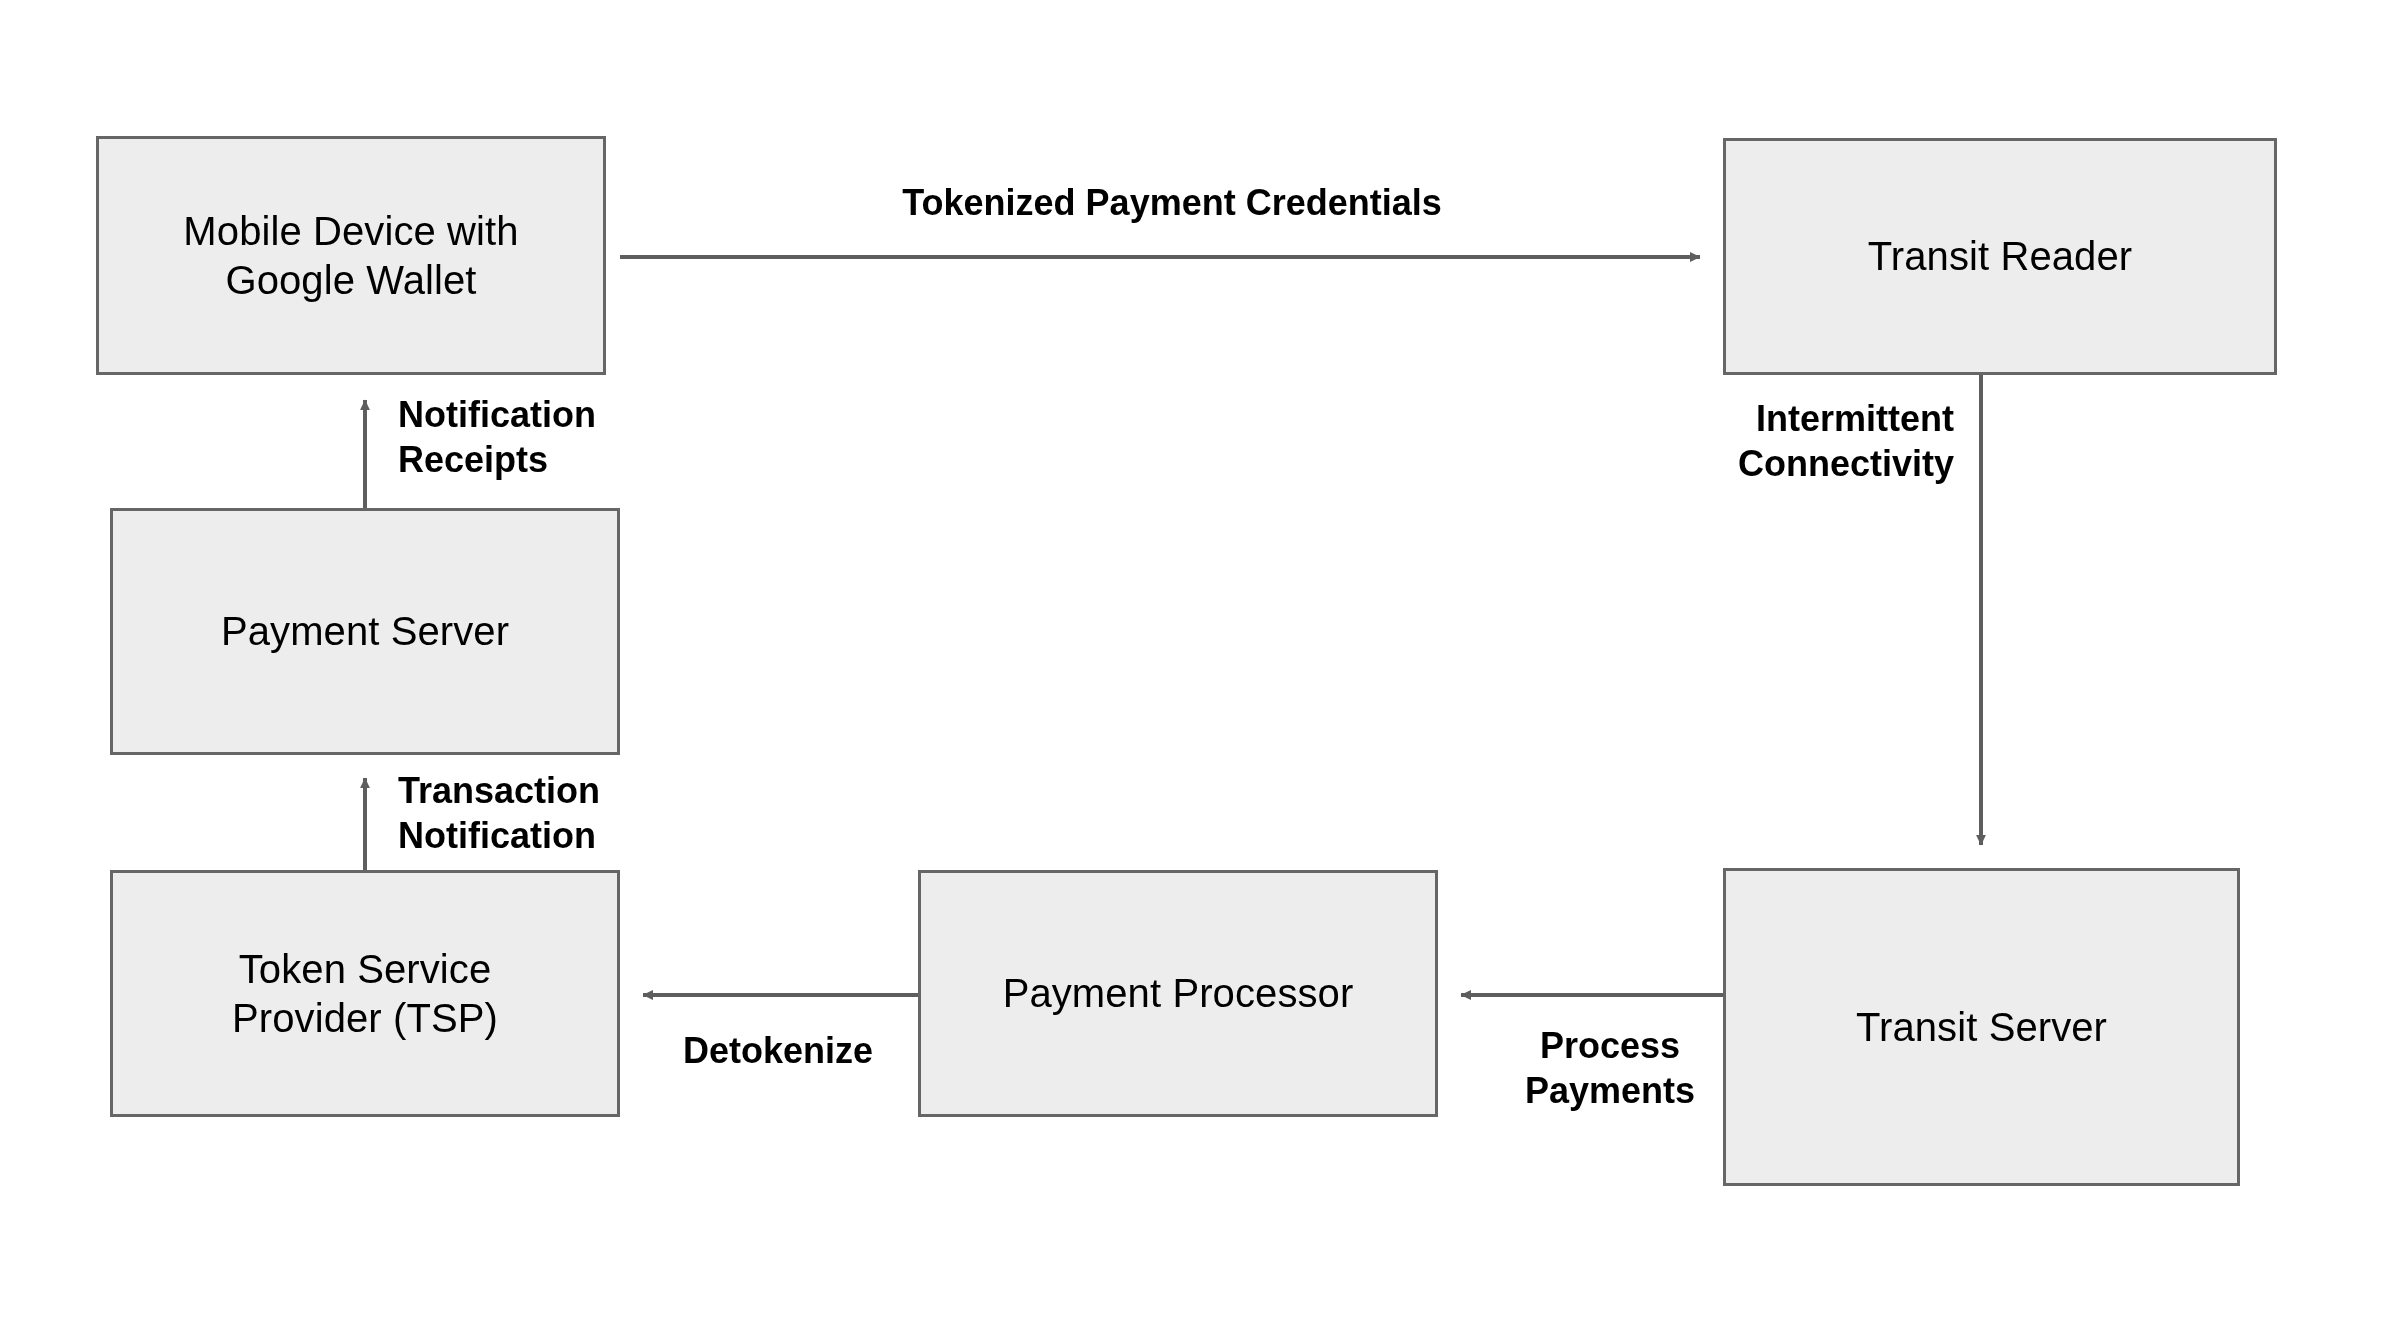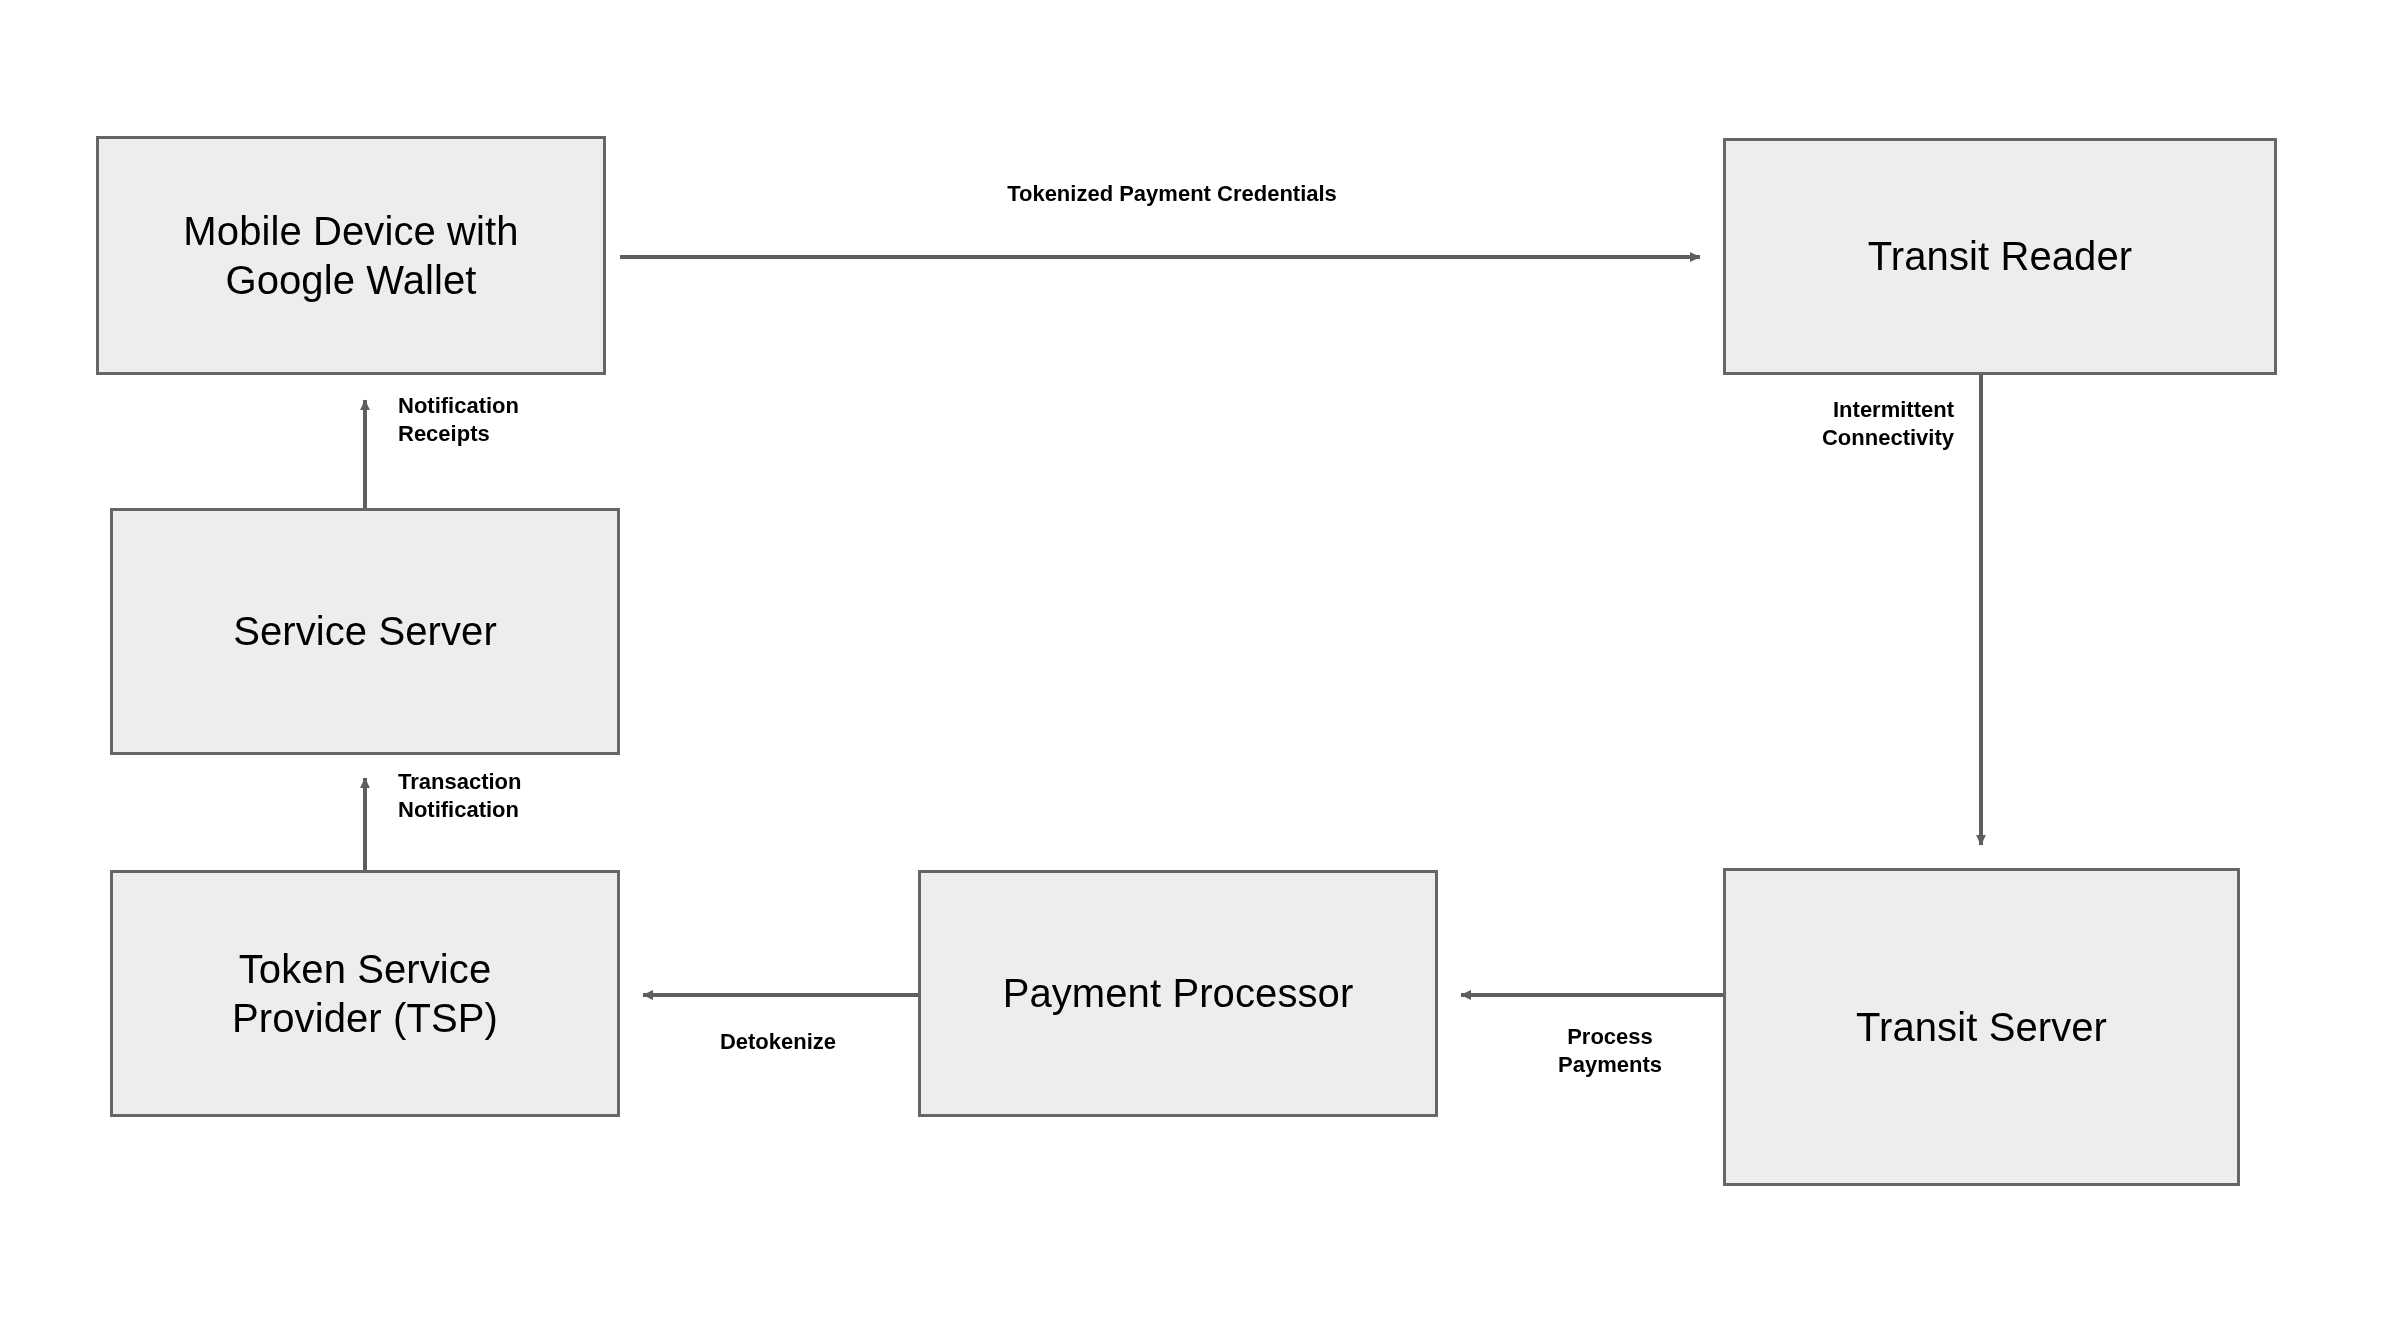--- a/index.html
+++ b/index.html
@@ -40,21 +40,21 @@
     font-size: 40px;
     font-weight: 400;
     color: #000000;
     line-height: 1.22;
     letter-spacing: 0.1px;
     white-space: pre-line;
     padding: 0 12px;
   }
   .edge-label {
     position: absolute;
-    font-size: 22px;
+    font-size: 36px;
     font-weight: 700;
     color: #000000;
     line-height: 1.25;
     white-space: pre-line;
     z-index: 3;
   }
   .el-center { text-align: center; transform: translateX(-50%); }
   .el-left   { text-align: left; }
 </style>
 </head>
@@ -93,21 +93,21 @@
       <line x1="365" y1="508" x2="365" y2="400" stroke="#5e5e5e" stroke-width="4" marker-end="url(#arrow-r)"></line>
     </g>
   </svg>
 
   <div class="node" style="left:96px; top:136px; width:510px; height:239px;">
     <div class="node-label">Mobile Device with
 Google Wallet</div>
   </div>
 
   <div class="node" style="left:110px; top:508px; width:510px; height:247px;">
-    <div class="node-label">Service Server</div>
+    <div class="node-label">Payment Server</div>
   </div>
 
   <div class="node" style="left:110px; top:870px; width:510px; height:247px;text-align:center;">
     <div class="node-label">Token Service
 Provider (TSP)</div>
   </div>
 
   <div class="node" style="left:918px; top:870px; width:520px; height:247px;">
     <div class="node-label">Payment Processor</div>
   </div>

